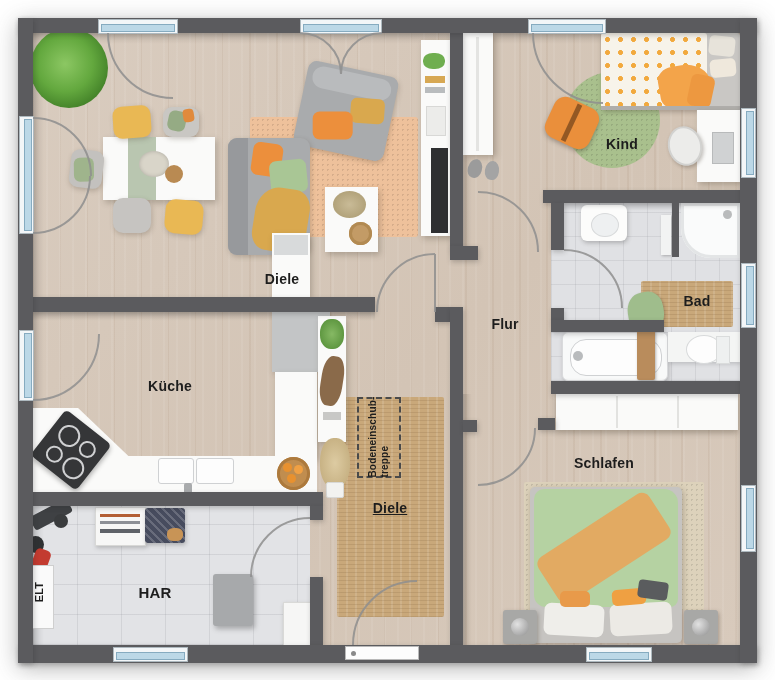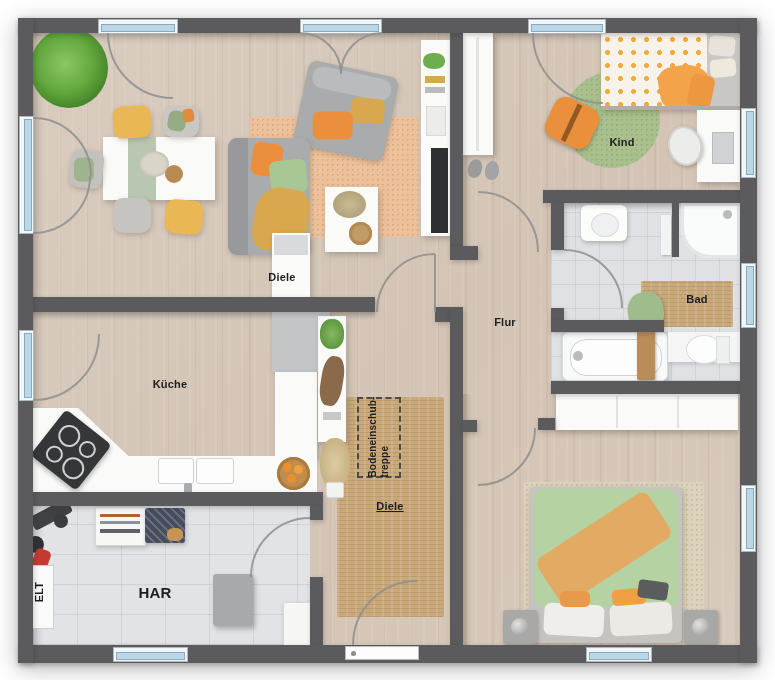--- a/index.html
+++ b/index.html
@@ -29,21 +29,21 @@
   .win{background:#f3f6f8;border:1px solid #aeb9bf;box-sizing:border-box;}
   .glass-h{position:absolute;left:2px;right:2px;top:4px;height:6px;background:#bcd8e7;border:1px solid #86abc0;}
   .glass-v{position:absolute;top:2px;bottom:2px;left:4px;width:6px;background:#bcd8e7;border:1px solid #86abc0;}
   
   .rug-speckle{background-image:radial-gradient(rgba(0,0,0,.10) 1px, rgba(0,0,0,0) 1px);background-size:5px 5px;}
   .jute{background-color:#c9a87a;
     background-image:
       repeating-linear-gradient(0deg, rgba(92,62,30,.13) 0 1px, rgba(0,0,0,0) 1px 4px),
       repeating-linear-gradient(90deg, rgba(255,255,255,.12) 0 2px, rgba(0,0,0,0) 2px 9px);}
   
-  .lbl{color:#1d1d1d;font-weight:700;font-size:11px;text-align:center;letter-spacing:.2px;white-space:nowrap;}
+  .lbl{color:#1d1d1d;font-weight:700;font-size:14px;text-align:center;letter-spacing:.2px;white-space:nowrap;}
   .lbl-sm{font-size:15px;}
   .vert{transform-origin:center center;transform:translate(-50%,-50%) rotate(-90deg);}
   #loft-label{font-size:10px;line-height:1.18;font-weight:700;white-space:pre-line;text-align:left;}
   
   .shade-b{background:linear-gradient(180deg, rgba(0,0,0,.13), rgba(0,0,0,0));}
   .shade-r{background:linear-gradient(90deg, rgba(0,0,0,.12), rgba(0,0,0,0));}
   
   .white{background:#fafaf9;box-shadow:2px 3px 6px rgba(70,60,45,.28);}
   .soft{box-shadow:1px 2px 5px rgba(70,60,45,.25);}
   svg{position:absolute;left:0;top:0;}
@@ -295,17 +295,18 @@
       <path d="M353,645 A64,64 0 0 1 417,581"></path>
     </g>
   </svg>
 
   <div class="abs lbl" style="left:232px;top:271px;width:100px;">Diele</div>
   <div class="abs lbl" style="left:120px;top:378px;width:100px;">Küche</div>
   <div class="abs lbl" style="left:582px;top:136px;width:80px;">Kind</div>
   <div class="abs lbl" style="left:657px;top:293px;width:80px;">Bad</div>
   <div class="abs lbl" style="left:465px;top:316px;width:80px;">Flur</div>
   <div class="abs lbl" style="left:350px;top:500px;width:80px;text-decoration:underline;">Diele</div>
+  <div class="abs lbl" style="left:544px;top:455px;width:120px;">Schlafen</div>
   <div class="abs lbl lbl-sm" style="left:115px;top:584px;width:80px;">HAR</div>
   <div class="abs lbl vert" style="left:39px;top:592px;font-size:11px;">ELT</div>
   <div id="loft-label" class="abs lbl vert" style="left:379px;top:437px;">Bodeneinschub-
 treppe</div>
 </div>
 
 </body></html>

